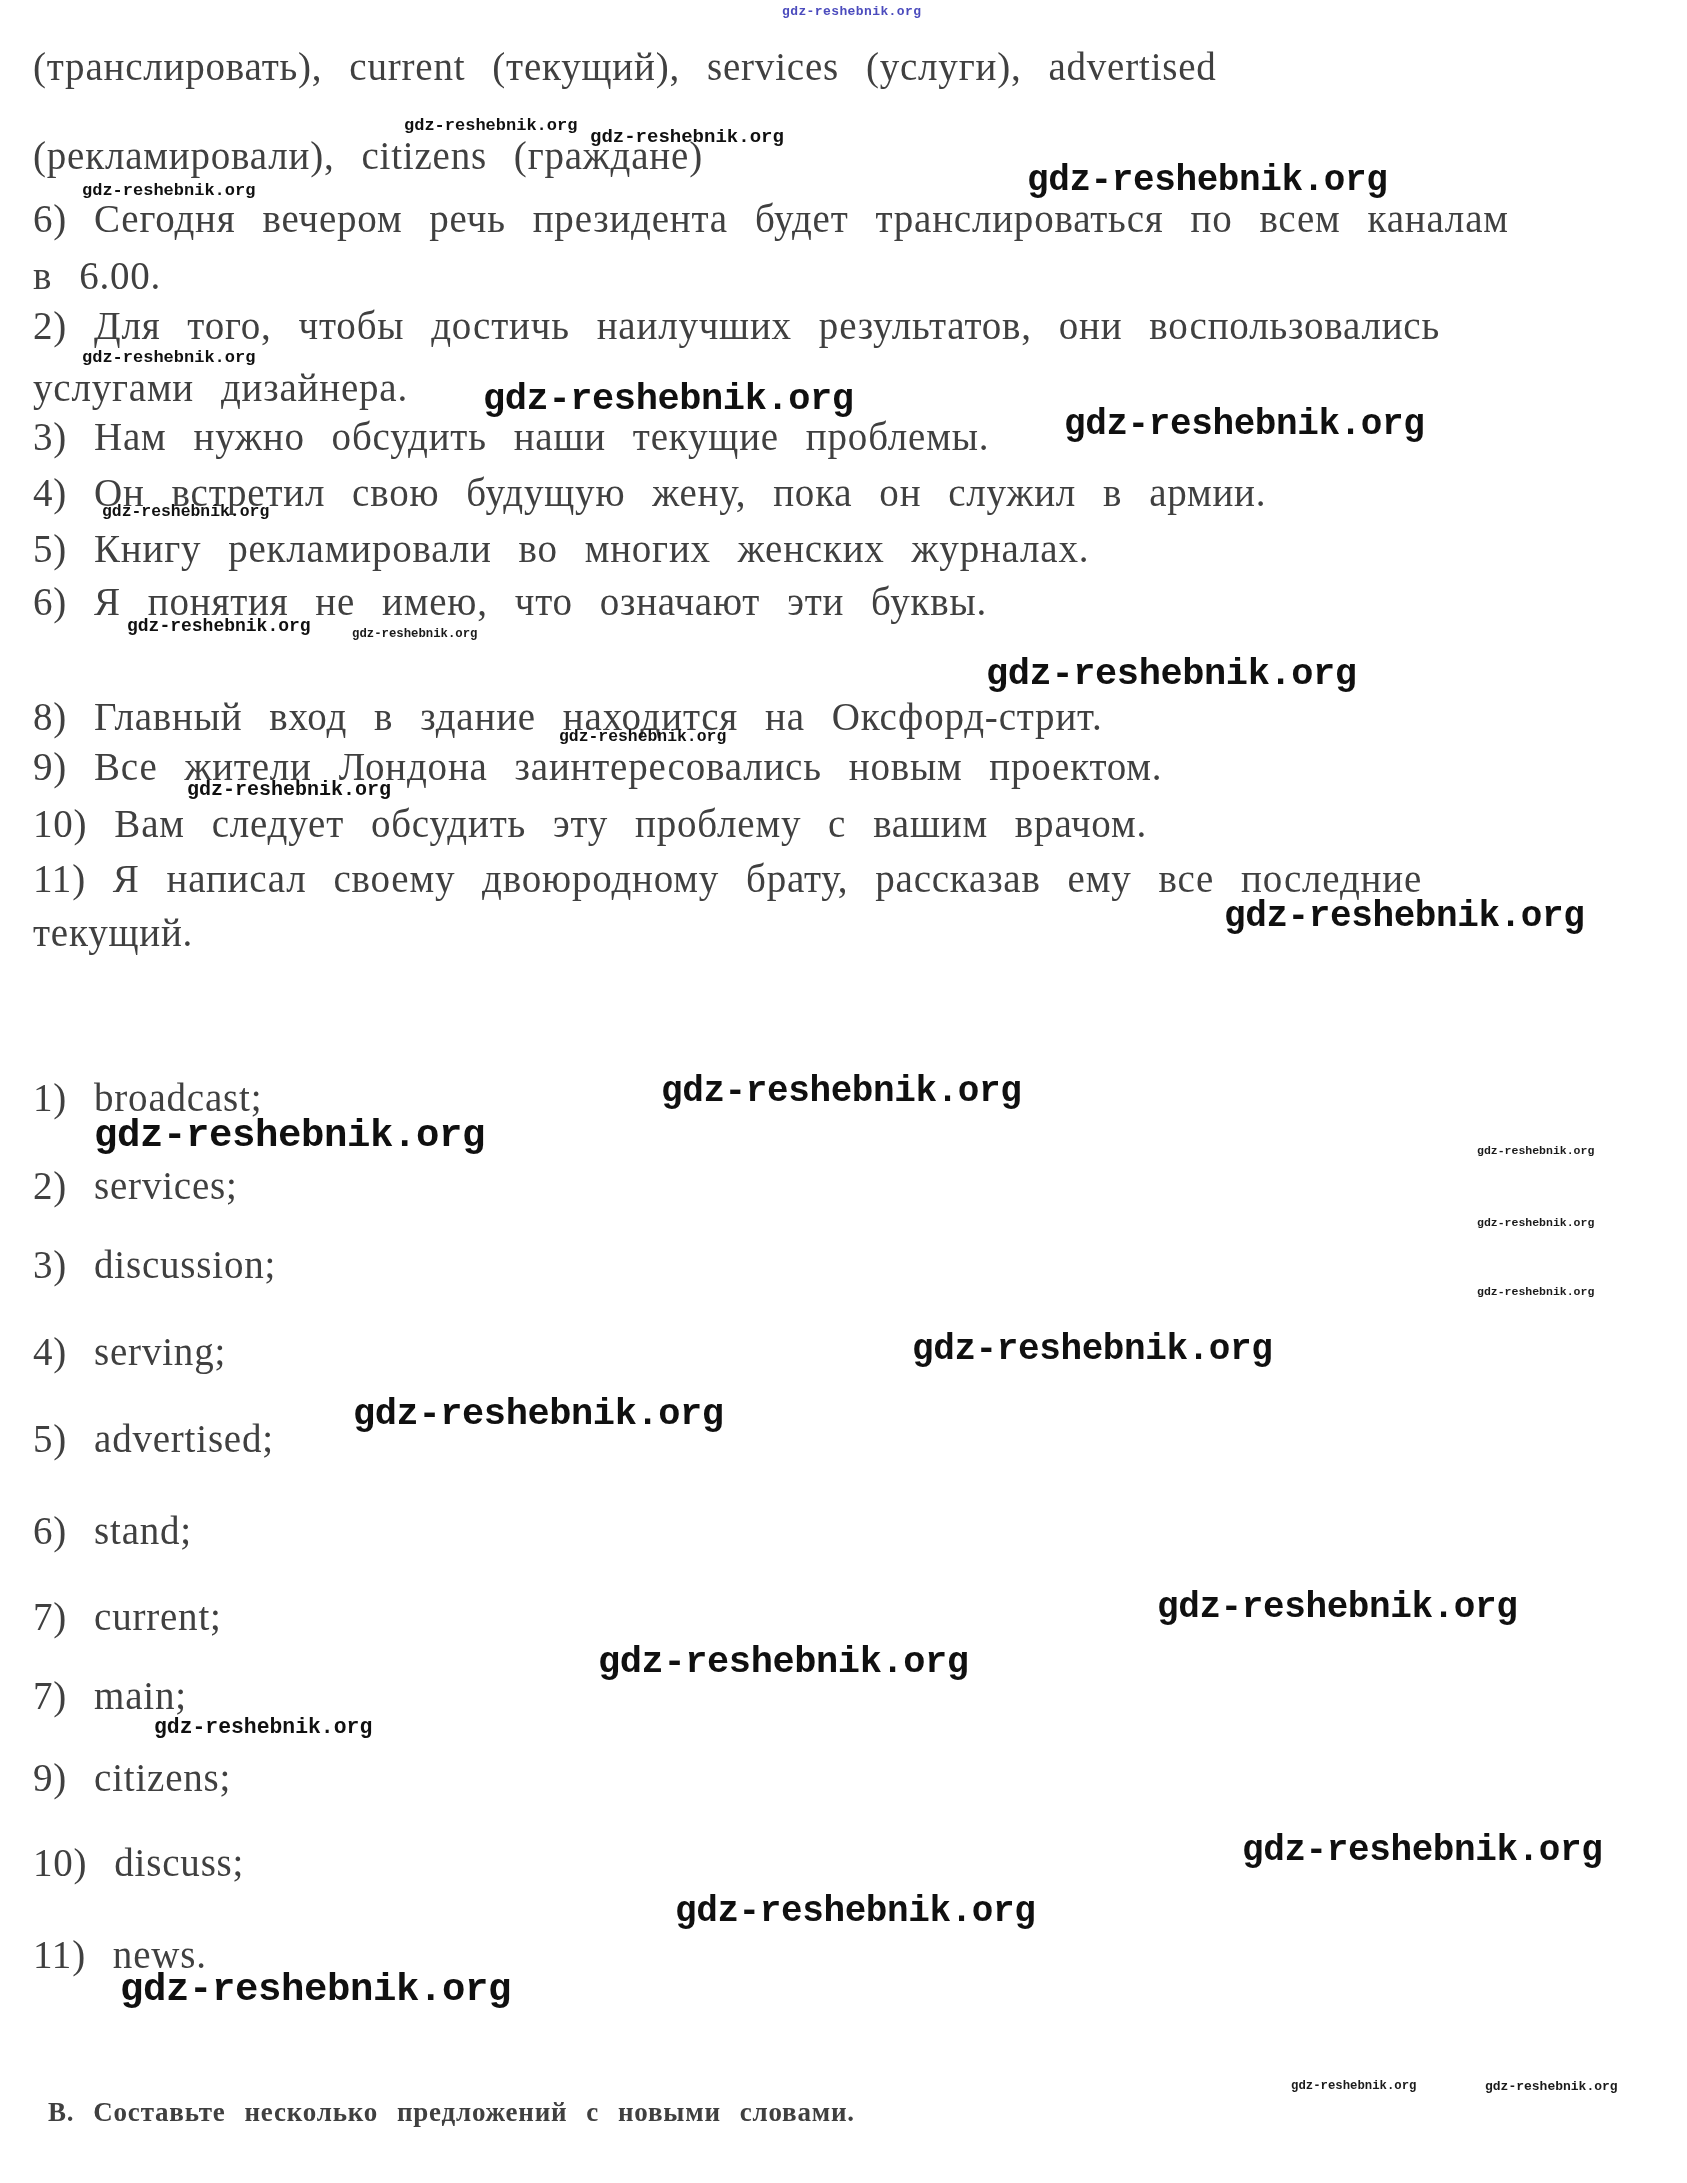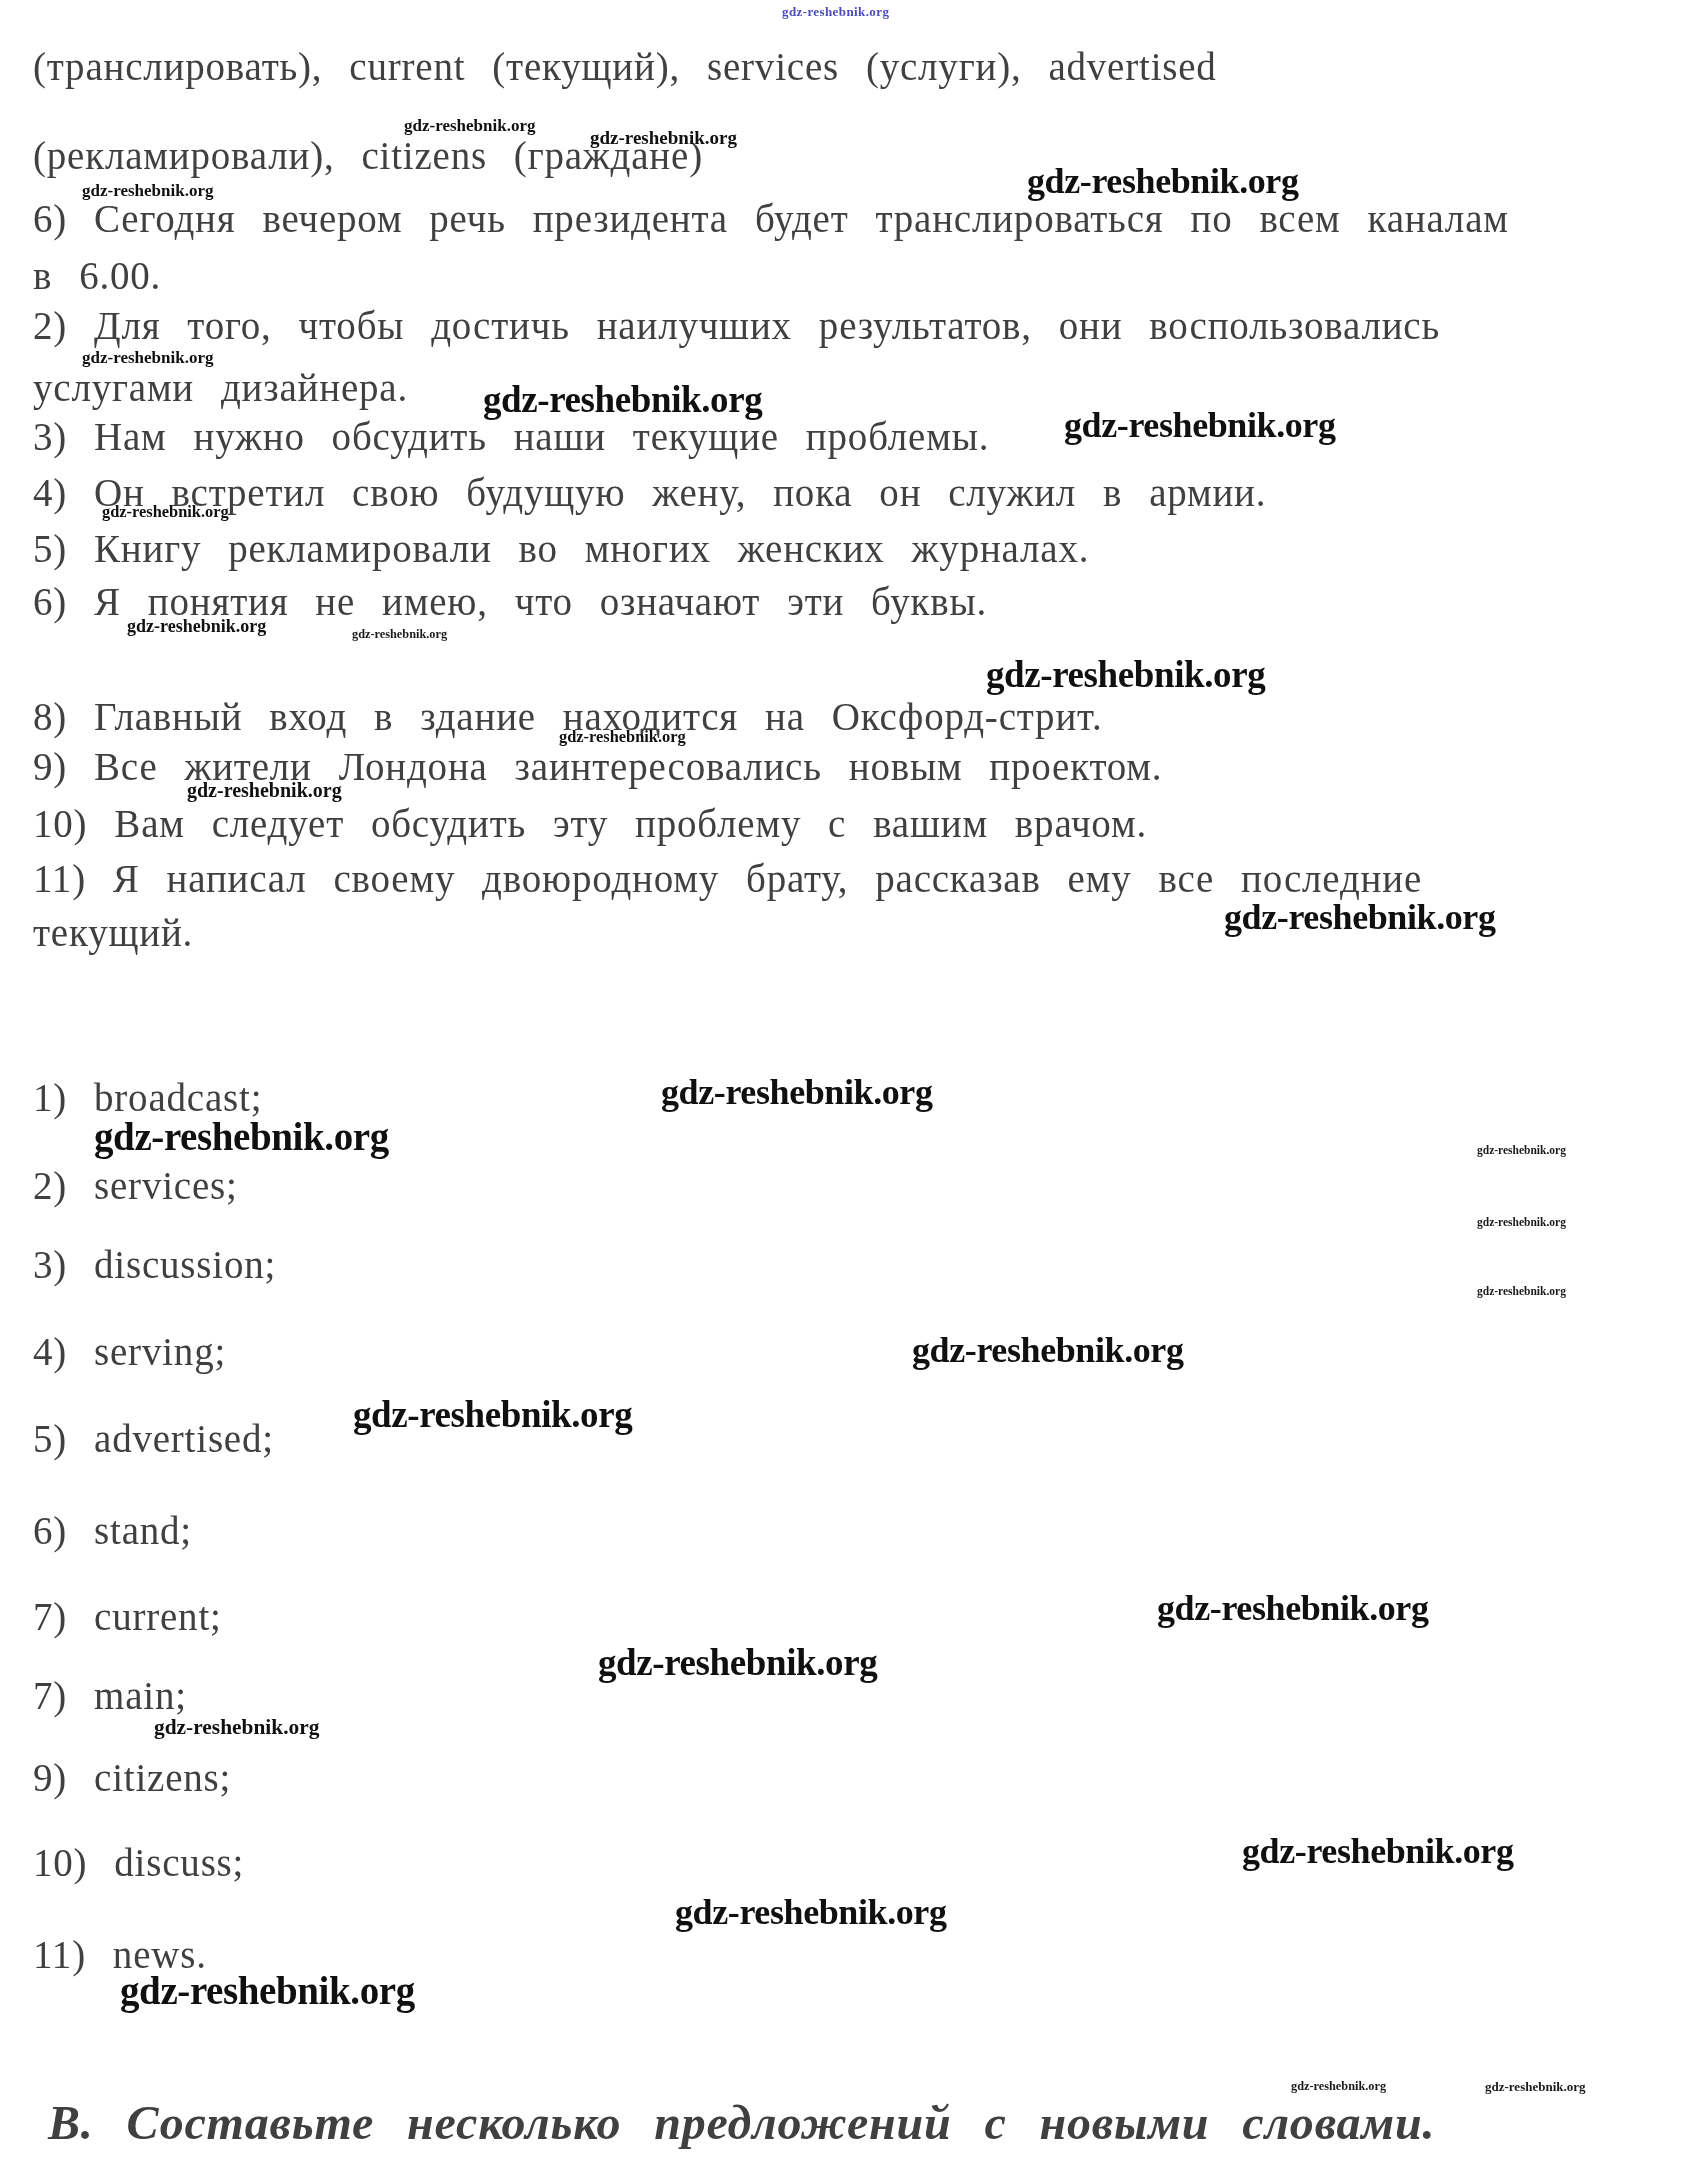--- a/index.html
+++ b/index.html
@@ -17,27 +17,26 @@
     font-family: "Liberation Serif", serif;
     font-size: 39px;
     line-height: 1;
     color: #404040;
     white-space: nowrap;
     letter-spacing: 0.8px;
     word-spacing: 0.42em;
   }
   .t-bold {
     font-weight: 700;
-    font-size: 48px;
-    font-style: italic;
+    font-size: 27px;
   }
   
   .wm {
     position: absolute;
-    font-family: Liberation Serif, serif;
+    font-family: Liberation Mono, monospace;
     line-height: 1;
     color: #101010;
     white-space: nowrap;
   }
   .wm-big  { font-size: 36px; font-weight: 600; letter-spacing: -0.4px; }
   .wm-sm   { font-size: 17px; font-weight: 700; }
   .wm-xs   { font-size: 12.3px; font-weight: 600; color: #1a1a1a; }
   .wm-blue { font-size: 13px; font-weight: 700; color: #4b4bbd; letter-spacing: 0.4px; }
 </style>
 </head>

